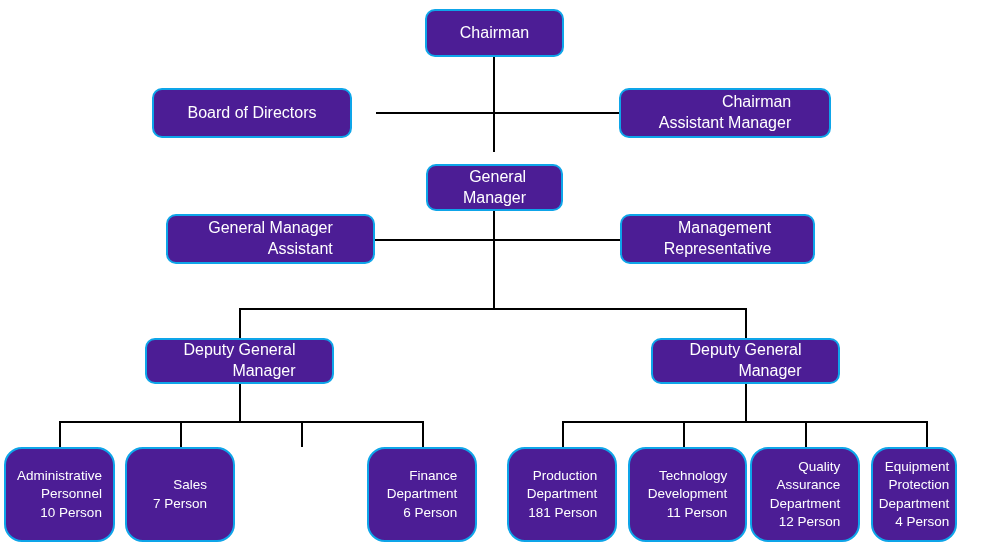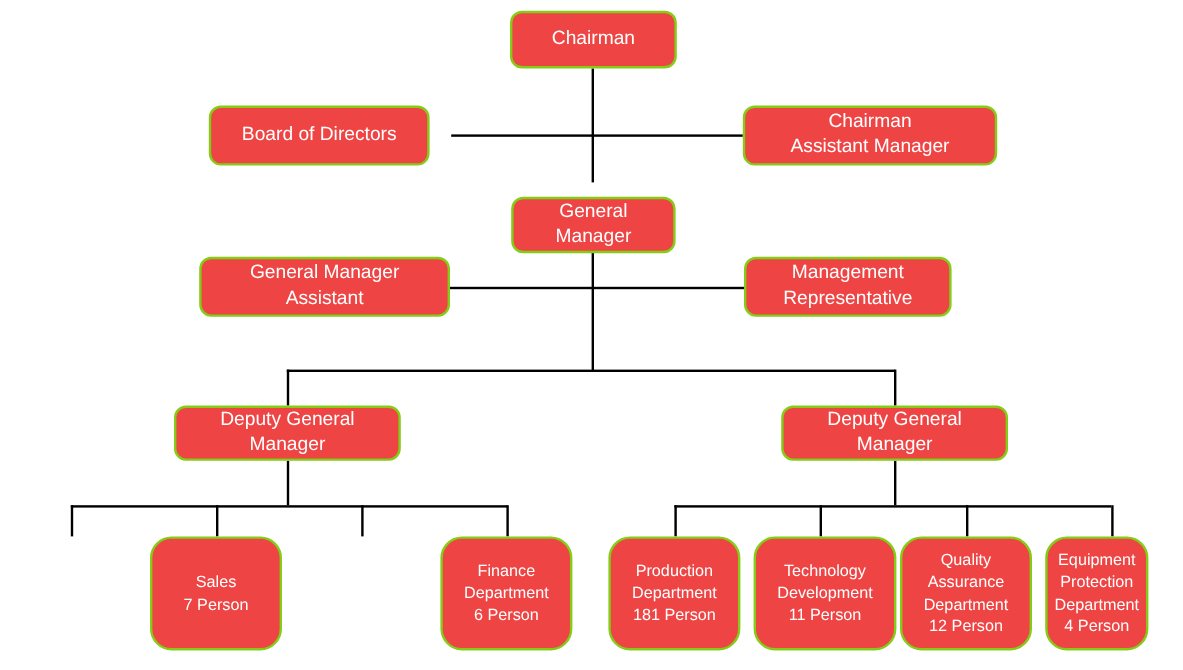--- a/index.html
+++ b/index.html
@@ -11,28 +11,28 @@
   .canvas {
     position: relative;
     width: 986px;
     height: 558px;
     background: #FFFFFF;
     overflow: hidden;
   }
   .node {
     position: absolute;
     box-sizing: border-box;
-    background: #ef4444;
-    border: 2px solid #84cc16;
+    background: #4c1d95;
+    border: 2px solid #0ea5e9;
     border-radius: 10px;
     color: #FFFFFF;
     display: flex;
     align-items: center;
     justify-content: center;
-    text-align: center;
+    text-align: right;
     white-space: pre-line;
     font-size: 16px;
     line-height: 1.3;
     z-index: 2;
   }
   .node.small {
     border-radius: 18px;
     font-size: 13.5px;
     line-height: 1.35;
   }
@@ -62,37 +62,40 @@
   <div class="line" style="left:422px; top:421px; width:1.5px; height:26px;"></div>
   <div class="line" style="left:745px; top:384px; width:1.5px; height:37px;"></div>
   <div class="line" style="left:562px; top:421px; width:364px; height:1.5px;"></div>
   <div class="line" style="left:562px; top:421px; width:1.5px; height:26px;"></div>
   <div class="line" style="left:683px; top:421px; width:1.5px; height:26px;"></div>
   <div class="line" style="left:805px; top:421px; width:1.5px; height:26px;"></div>
   <div class="line" style="left:926px; top:421px; width:1.5px; height:26px;"></div>
 
   <div class="node" style="left:425px; top:9px; width:139px; height:48px;">Chairman</div>
 
-  <div class="node" style="left:174px; top:88px; width:184px; height:50px;">Board of Directors</div>
+  <div class="node" style="left:152px; top:88px; width:200px; height:50px;">Board of Directors</div>
   <div class="node" style="left:619px; top:88px; width:212px; height:50px;">Chairman
 Assistant Manager</div>
 
   <div class="node" style="left:426px; top:164px; width:137px; height:47px;">General
 Manager</div>
 
   <div class="node" style="left:166px; top:214px; width:209px; height:50px;">General Manager
 Assistant</div>
-  <div class="node" style="left:620px; top:214px; width:173px; height:50px;">Management
+  <div class="node" style="left:620px; top:214px; width:195px; height:50px;">Management
 Representative</div>
 
   <div class="node" style="left:145px; top:338px; width:189px; height:46px;">Deputy General
 Manager</div>
   <div class="node" style="left:651px; top:338px; width:189px; height:46px;">Deputy General
 Manager</div>
 
+  <div class="node small" style="left:4px; top:447px; width:111px; height:95px;">Administrative
+Personnel
+10 Person</div>
   <div class="node small" style="left:125px; top:447px; width:110px; height:95px;">Sales
 7 Person</div>
   <div class="node small" style="left:367px; top:447px; width:110px; height:95px;">Finance
 Department
 6 Person</div>
   <div class="node small" style="left:507px; top:447px; width:110px; height:95px;">Production
 Department
 181 Person</div>
   <div class="node small" style="left:628px; top:447px; width:119px; height:95px;">Technology
 Development

